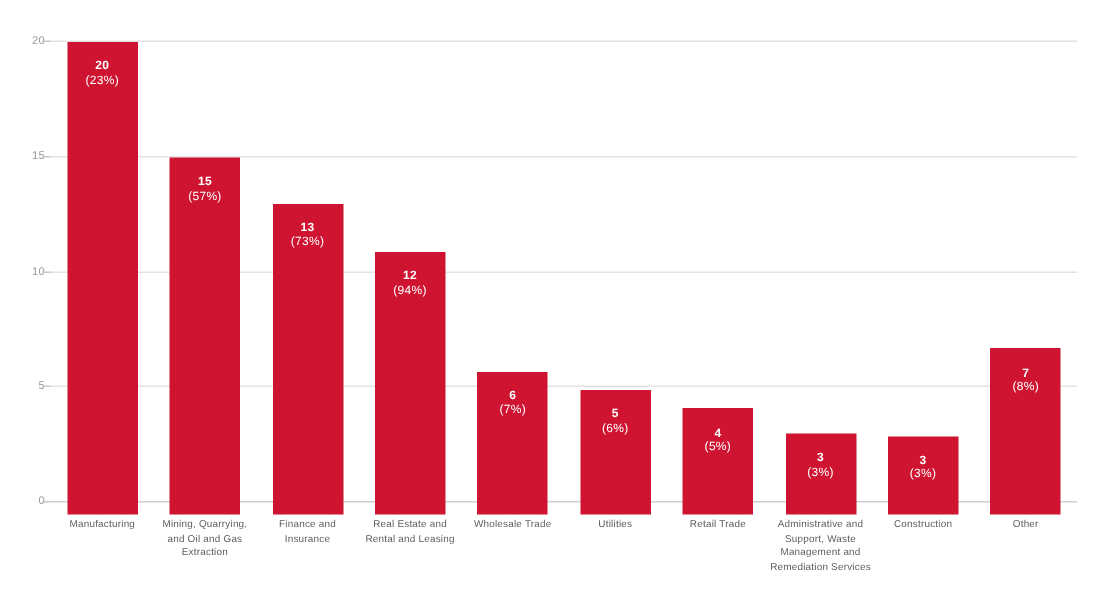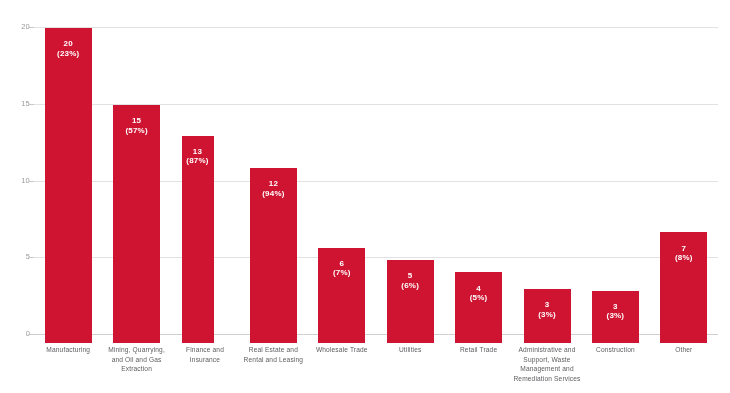--- a/index.html
+++ b/index.html
@@ -92,21 +92,21 @@
   }
   .bar-label .val {
     display: block;
     font-size: 8px;
     font-weight: bold;
     letter-spacing: 0.2px;
   }
   .bar-label .pct {
     display: block;
     font-size: 8px;
-    font-weight: bold;
+    font-weight: normal;
     letter-spacing: 0.2px;
   }
 
   
   #x-labels {
     position: absolute;
     left: 34px;
     top: 345px;
     width: 684px;
     height: 48px;
@@ -156,25 +156,25 @@
             <span class="pct">(23%)</span>
           </div>
         </div>
         <div class="bar-slot" style="left: 79.1px; width: 47px;">
           <div class="bar" style="height: 237.925px; background: rgb(206, 20, 49);"></div>
           <div class="bar-label" style="bottom: 207.925px;">
             <span class="val">15</span>
             <span class="pct">(57%)</span>
           </div>
         </div>
-        <div class="bar-slot" style="left: 147.5px; width: 32px;">
+        <div class="bar-slot" style="left: 147.5px; width: 47px;">
           <div class="bar" style="height: 207.225px; background: rgb(206, 20, 49);"></div>
           <div class="bar-label" style="bottom: 177.225px;">
             <span class="val">13</span>
-            <span class="pct">(87%)</span>
+            <span class="pct">(73%)</span>
           </div>
         </div>
         <div class="bar-slot" style="left: 215.9px; width: 47px;">
           <div class="bar" style="height: 174.99px; background: rgb(206, 20, 49);"></div>
           <div class="bar-label" style="bottom: 144.99px;">
             <span class="val">12</span>
             <span class="pct">(94%)</span>
           </div>
         </div>
         <div class="bar-slot" style="left: 284.3px; width: 47px;">

